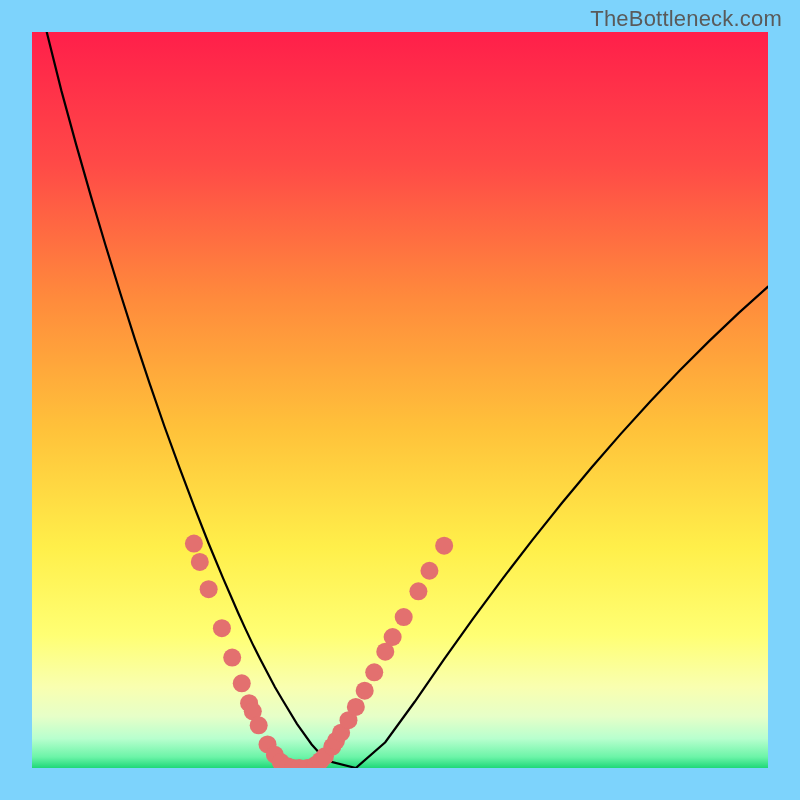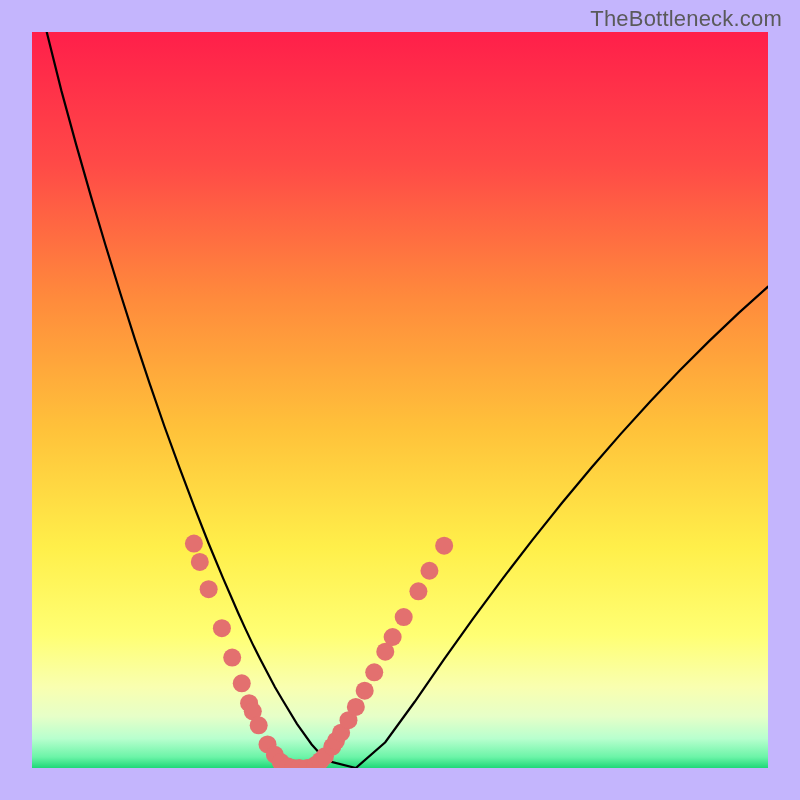--- a/index.html
+++ b/index.html
@@ -9,21 +9,21 @@
     height: 800px;
     background: #000;
     overflow: hidden;
   }
   .frame {
     position: absolute;
     left: 0;
     top: 0;
     width: 800px;
     height: 800px;
-    background: #c4b5fd;
+    background: #7dd3fc;
   }
   .plot {
     position: absolute;
     left: 32px;
     top: 32px;
     width: 736px;
     height: 736px;
     overflow: hidden;
   }
   .gradient {

